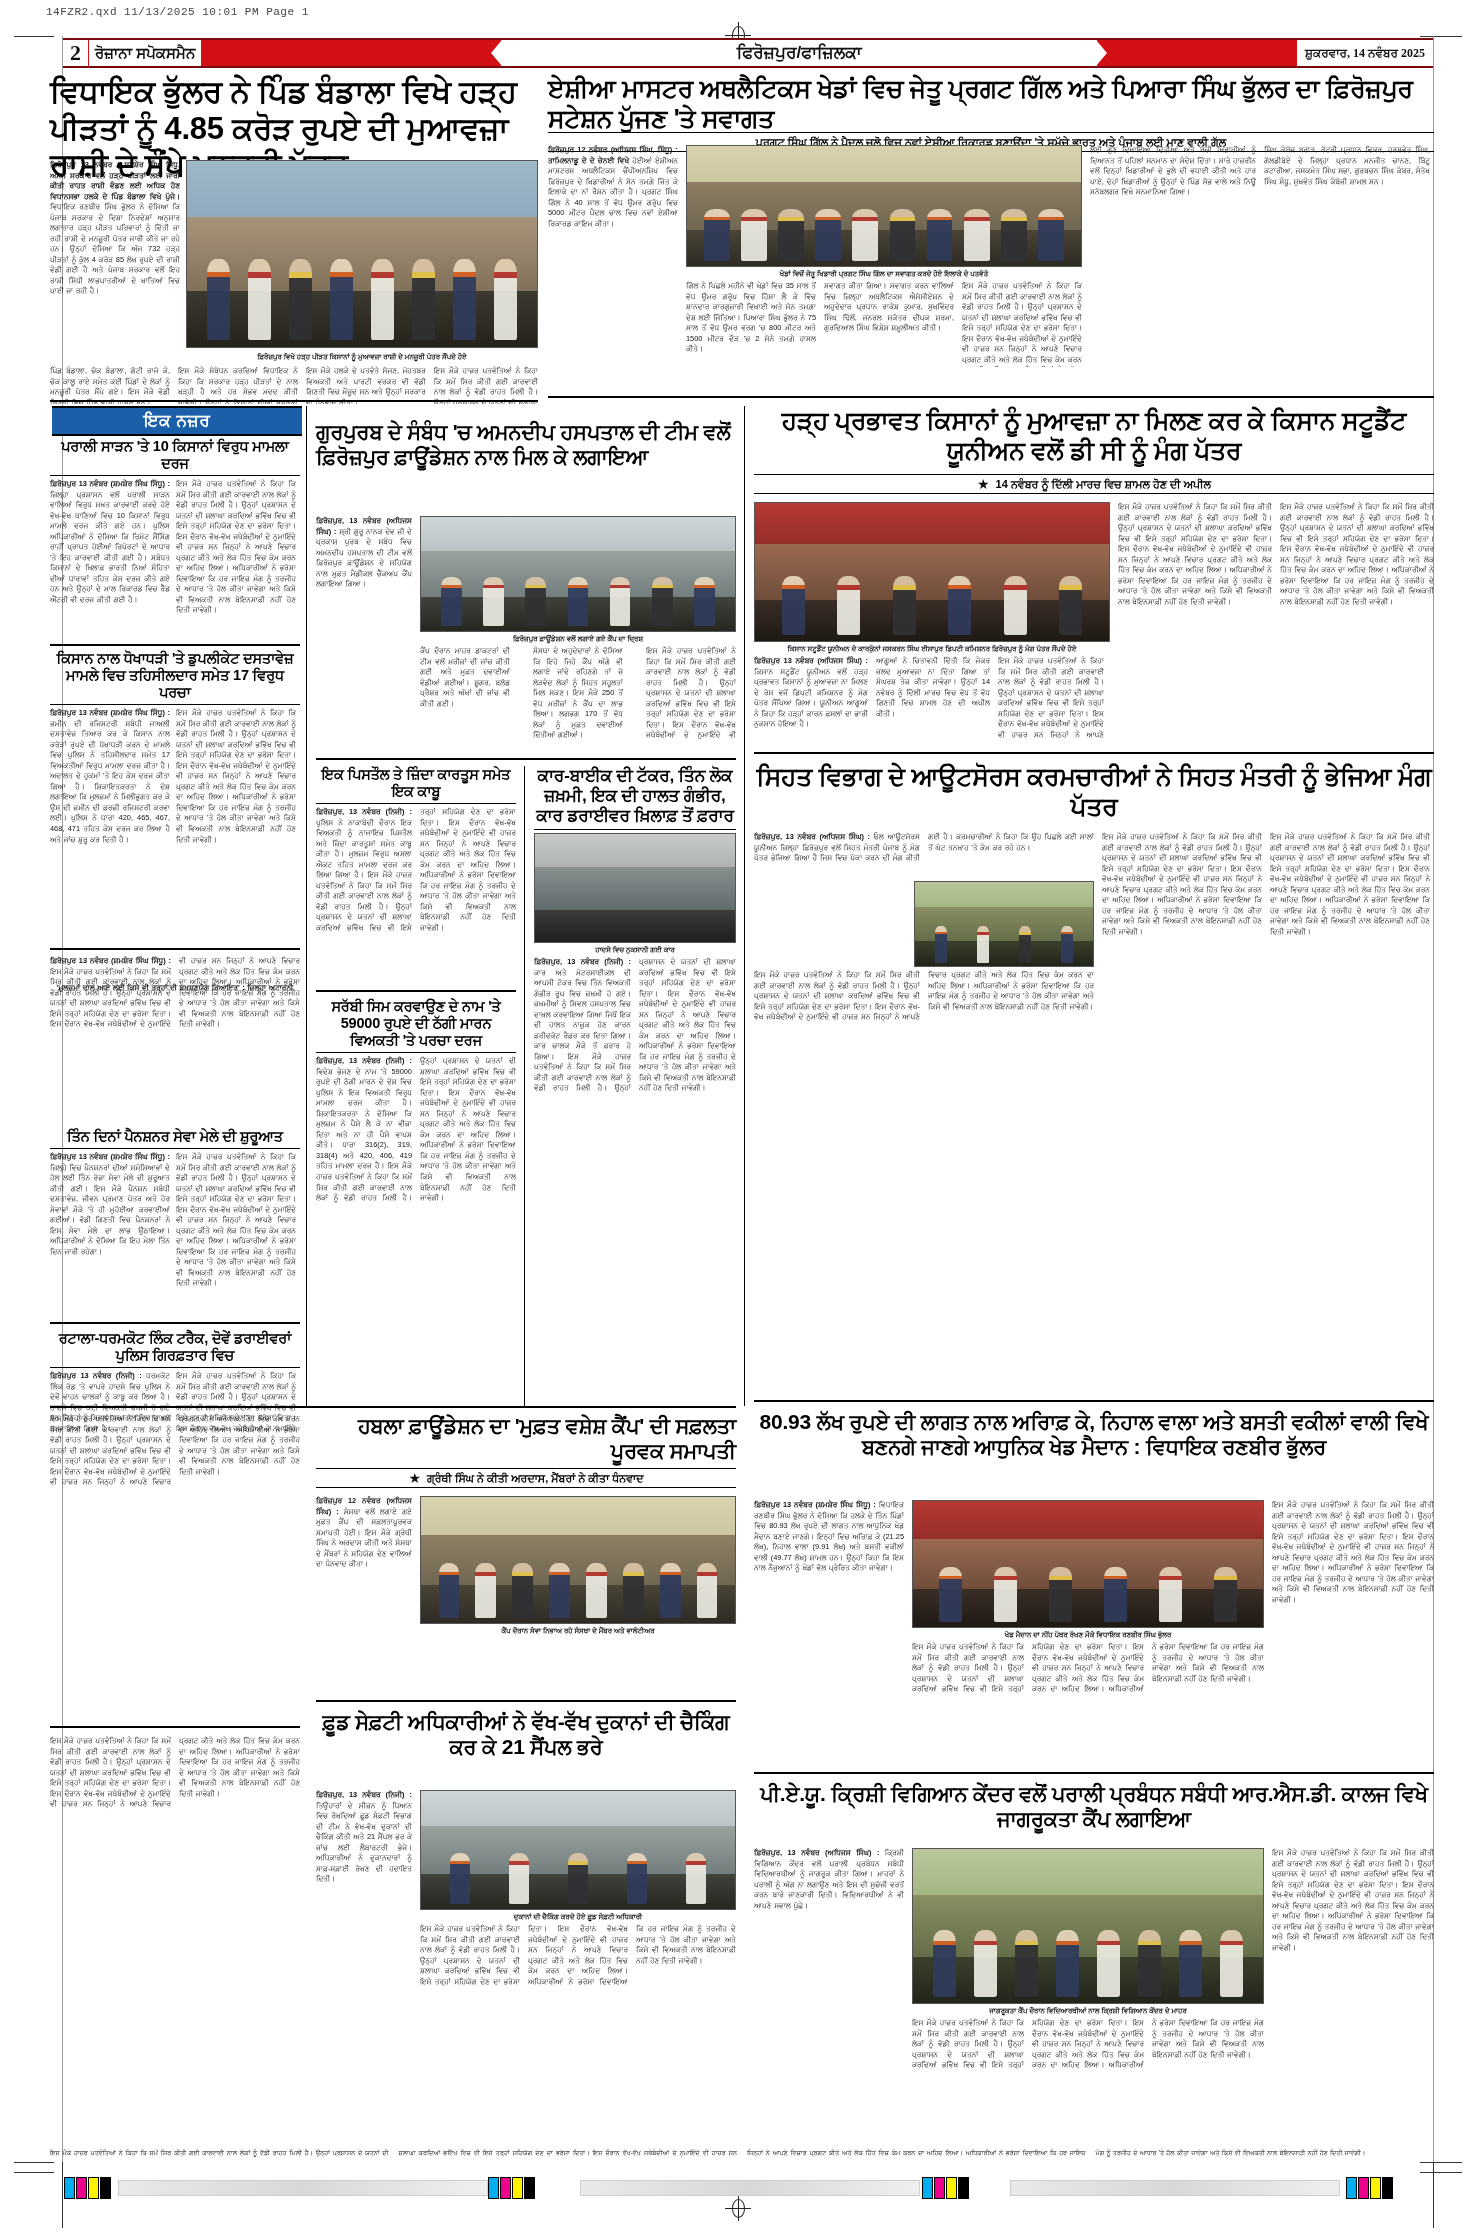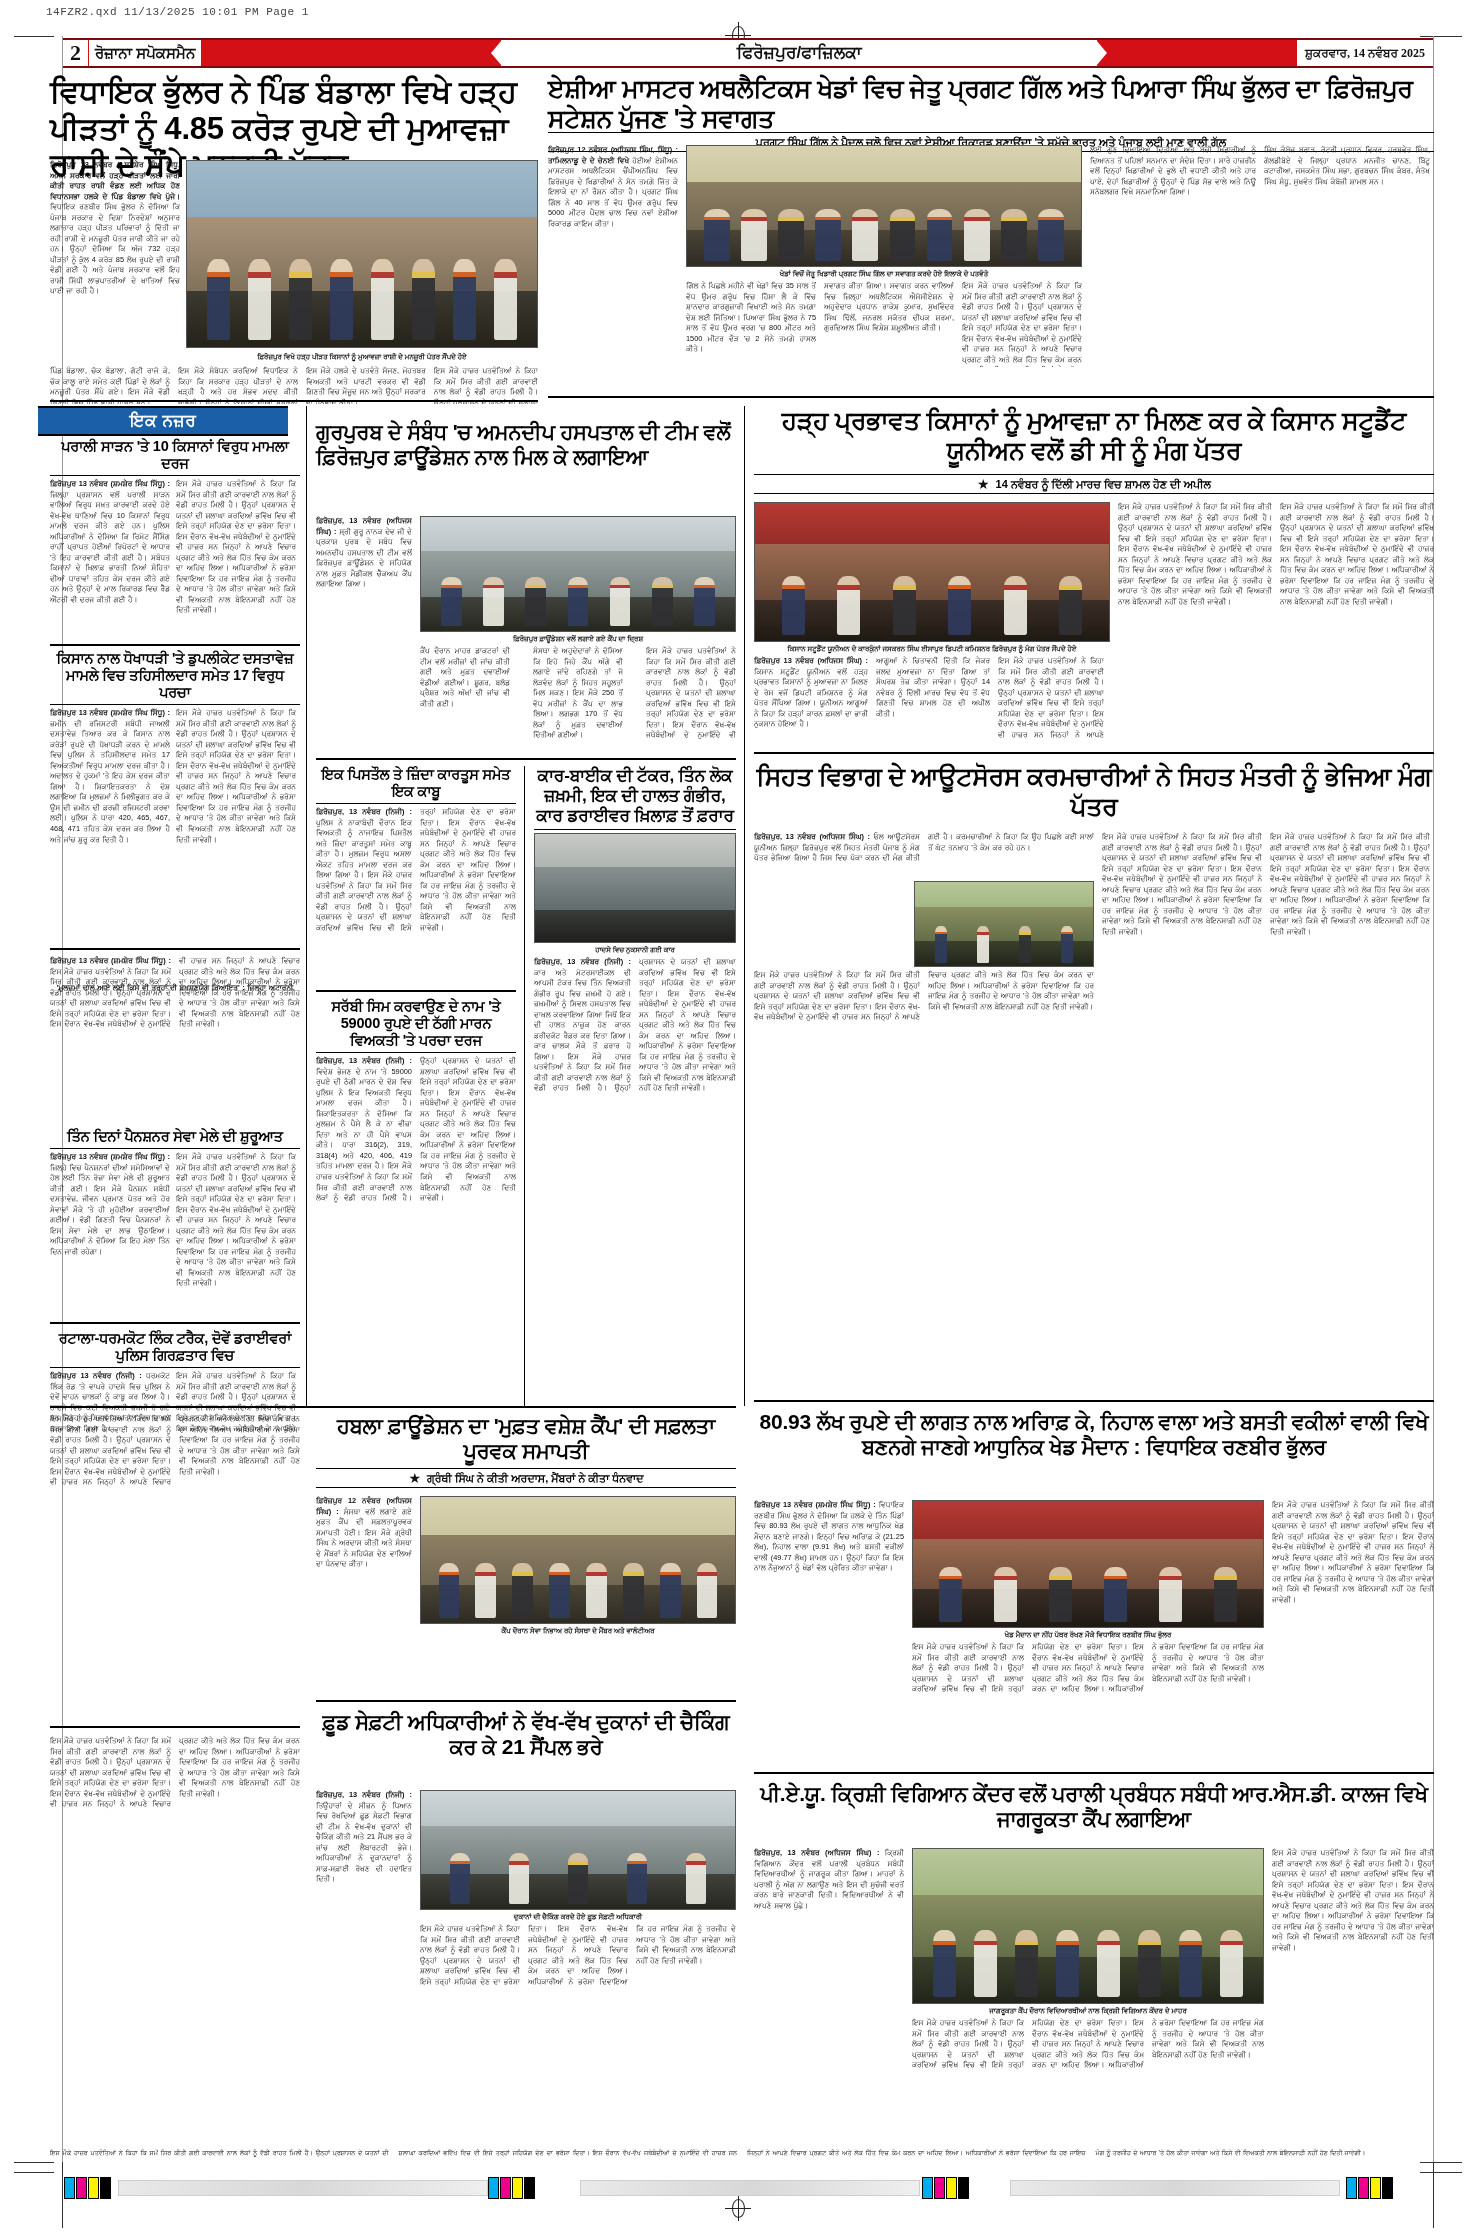--- a/index.html
+++ b/index.html
@@ -316,21 +316,21 @@
         </div>
       </div>
       <div class="body-col" style="width:166px; height:230px;">ਲਈ ਗੁਣ ਦਿਖਾਇਆ ਦਿੱਤੀਆਂ ਅਤੇ ਬਚੀ ਖਿਡਾਰੀਆਂ ਨੂੰ ਦਿਆਨਤ ਤੋਂ ਪਹਿਲਾਂ ਸਨਮਾਨ ਦਾ ਸੰਦੇਸ਼ ਦਿੱਤਾ। ਸਾਰੇ ਹਾਜ਼ਰੀਨ ਵਲੋਂ ਦਿਨ੍ਹਾਂ ਖਿਡਾਰੀਆਂ ਦੇ ਭੁਲੇ ਦੀ ਵਧਾਈ ਕੀਤੀ ਅਤੇ ਹਾਰ ਪਾਏ, ਦੋਹਾਂ ਖਿਡਾਰੀਆਂ ਨੂੰ ਉਨ੍ਹਾਂ ਦੇ ਪਿੰਡ ਸੱਭ ਵਾਲੇ ਅਤੇ ਨਿਊ ਸਨੋਬਲਗਰ ਵਿਖੇ ਸਨਮਾਨਿਆ ਗਿਆ।</div>
       <div class="body-col" style="width:166px; height:230px;">ਸਿੰਘ ਕੰਬੋਜ ਬਰਾੜ, ਰੋਟਰੀ ਪ੍ਰਧਾਨ ਵਿਕਰ, ਹਰਸ਼ਵੇਤ ਸਿੰਘ, ਗੋਲਡੀਬੋਏ ਦੇ ਜਿਲ੍ਹਾ ਪ੍ਰਧਾਨ ਮਨਜੀਤ ਚਾਨਣ, ਬਿੱਟੂ ਕਟਾਰੀਆ, ਜਸਕਮੰਤ ਸਿੰਘ ਸਭਾ, ਗੁਰਬਚਨ ਸਿੰਘ ਕੰਬਰ, ਸੰਤੋਖ ਸਿੰਘ ਸੰਧੂ, ਸੁਖਵੰਤ ਸਿੰਘ ਕੰਬੋਜੀ ਸ਼ਾਮਲ ਸਨ।</div>
     </div>
   </div>
 
   <div class="col rule-med" style="left:50px; top:400px; width:488px;"></div>
   <div class="col rule-med" style="left:548px; top:396px; width:886px;"></div>
 
-  <div class="col" style="left:38px; top:406px; width:250px;">
+  <div class="col" style="left:52px; top:406px; width:250px;">
     <div class="bluebar">ਇਕ ਨਜ਼ਰ</div>
   </div>
 
   <div class="col" style="left:50px; top:438px; width:250px;">
     <div class="hl hl-xs" style="text-align:center;">ਪਰਾਲੀ ਸਾੜਨ 'ਤੇ 10 ਕਿਸਾਨਾਂ ਵਿਰੁਧ ਮਾਮਲਾ ਦਰਜ</div>
     <div class="rule-thin" style="margin:3px 0;"></div>
     <div style="display:flex; gap:6px;">
       <div class="body-col" style="width:120px; height:196px;"><span class="dl">ਫ਼ਿਰੋਜ਼ਪੁਰ 13 ਨਵੰਬਰ (ਸ਼ਮਸ਼ੇਰ ਸਿੰਘ ਸਿੱਧੂ) :</span>
         <span>ਜ਼ਿਲ੍ਹਾ ਪ੍ਰਸ਼ਾਸਨ ਵਲੋਂ ਪਰਾਲੀ ਸਾੜਨ ਵਾਲਿਆਂ ਵਿਰੁਧ ਸਖ਼ਤ ਕਾਰਵਾਈ ਕਰਦੇ ਹੋਏ ਵੱਖ-ਵੱਖ ਥਾਣਿਆਂ ਵਿਚ 10 ਕਿਸਾਨਾਂ ਵਿਰੁਧ ਮਾਮਲੇ ਦਰਜ ਕੀਤੇ ਗਏ ਹਨ। ਪੁਲਿਸ ਅਧਿਕਾਰੀਆਂ ਨੇ ਦੱਸਿਆ ਕਿ ਰਿਮੋਟ ਸੈਂਸਿੰਗ ਰਾਹੀਂ ਪ੍ਰਾਪਤ ਹੋਈਆਂ ਰਿਪੋਰਟਾਂ ਦੇ ਆਧਾਰ 'ਤੇ ਇਹ ਕਾਰਵਾਈ ਕੀਤੀ ਗਈ ਹੈ। ਸਬੰਧਤ ਕਿਸਾਨਾਂ ਦੇ ਖ਼ਿਲਾਫ਼ ਭਾਰਤੀ ਨਿਆਂ ਸੰਹਿਤਾ ਦੀਆਂ ਧਾਰਾਵਾਂ ਤਹਿਤ ਕੇਸ ਦਰਜ ਕੀਤੇ ਗਏ ਹਨ ਅਤੇ ਉਨ੍ਹਾਂ ਦੇ ਮਾਲ ਰਿਕਾਰਡ ਵਿਚ ਰੈੱਡ ਐਂਟਰੀ ਵੀ ਦਰਜ ਕੀਤੀ ਗਈ ਹੈ।</span></div>
       <div class="body-col" style="width:120px; height:196px;">ਇਸ ਮੌਕੇ ਹਾਜ਼ਰ ਪਤਵੰਤਿਆਂ ਨੇ ਕਿਹਾ ਕਿ ਸਮੇਂ ਸਿਰ ਕੀਤੀ ਗਈ ਕਾਰਵਾਈ ਨਾਲ ਲੋਕਾਂ ਨੂੰ ਵੱਡੀ ਰਾਹਤ ਮਿਲੀ ਹੈ। ਉਨ੍ਹਾਂ ਪ੍ਰਸ਼ਾਸਨ ਦੇ ਯਤਨਾਂ ਦੀ ਸ਼ਲਾਘਾ ਕਰਦਿਆਂ ਭਵਿੱਖ ਵਿਚ ਵੀ ਇਸੇ ਤਰ੍ਹਾਂ ਸਹਿਯੋਗ ਦੇਣ ਦਾ ਭਰੋਸਾ ਦਿਤਾ। ਇਸ ਦੌਰਾਨ ਵੱਖ-ਵੱਖ ਜਥੇਬੰਦੀਆਂ ਦੇ ਨੁਮਾਇੰਦੇ ਵੀ ਹਾਜ਼ਰ ਸਨ ਜਿਨ੍ਹਾਂ ਨੇ ਆਪਣੇ ਵਿਚਾਰ ਪ੍ਰਗਟ ਕੀਤੇ ਅਤੇ ਲੋਕ ਹਿੱਤ ਵਿਚ ਕੰਮ ਕਰਨ ਦਾ ਅਹਿਦ ਲਿਆ। ਅਧਿਕਾਰੀਆਂ ਨੇ ਭਰੋਸਾ ਦਿਵਾਇਆ ਕਿ ਹਰ ਜਾਇਜ਼ ਮੰਗ ਨੂੰ ਤਰਜੀਹ ਦੇ ਆਧਾਰ 'ਤੇ ਹੱਲ ਕੀਤਾ ਜਾਵੇਗਾ ਅਤੇ ਕਿਸੇ ਵੀ ਵਿਅਕਤੀ ਨਾਲ ਬੇਇਨਸਾਫ਼ੀ ਨਹੀਂ ਹੋਣ ਦਿਤੀ ਜਾਵੇਗੀ।</div>
@@ -515,21 +515,21 @@
         <div class="body-col" style="width:340px; height:480px; column-count:2; column-gap:8px;">ਇਸ ਮੌਕੇ ਹਾਜ਼ਰ ਪਤਵੰਤਿਆਂ ਨੇ ਕਿਹਾ ਕਿ ਸਮੇਂ ਸਿਰ ਕੀਤੀ ਗਈ ਕਾਰਵਾਈ ਨਾਲ ਲੋਕਾਂ ਨੂੰ ਵੱਡੀ ਰਾਹਤ ਮਿਲੀ ਹੈ। ਉਨ੍ਹਾਂ ਪ੍ਰਸ਼ਾਸਨ ਦੇ ਯਤਨਾਂ ਦੀ ਸ਼ਲਾਘਾ ਕਰਦਿਆਂ ਭਵਿੱਖ ਵਿਚ ਵੀ ਇਸੇ ਤਰ੍ਹਾਂ ਸਹਿਯੋਗ ਦੇਣ ਦਾ ਭਰੋਸਾ ਦਿਤਾ। ਇਸ ਦੌਰਾਨ ਵੱਖ-ਵੱਖ ਜਥੇਬੰਦੀਆਂ ਦੇ ਨੁਮਾਇੰਦੇ ਵੀ ਹਾਜ਼ਰ ਸਨ ਜਿਨ੍ਹਾਂ ਨੇ ਆਪਣੇ ਵਿਚਾਰ ਪ੍ਰਗਟ ਕੀਤੇ ਅਤੇ ਲੋਕ ਹਿੱਤ ਵਿਚ ਕੰਮ ਕਰਨ ਦਾ ਅਹਿਦ ਲਿਆ। ਅਧਿਕਾਰੀਆਂ ਨੇ ਭਰੋਸਾ ਦਿਵਾਇਆ ਕਿ ਹਰ ਜਾਇਜ਼ ਮੰਗ ਨੂੰ ਤਰਜੀਹ ਦੇ ਆਧਾਰ 'ਤੇ ਹੱਲ ਕੀਤਾ ਜਾਵੇਗਾ ਅਤੇ ਕਿਸੇ ਵੀ ਵਿਅਕਤੀ ਨਾਲ ਬੇਇਨਸਾਫ਼ੀ ਨਹੀਂ ਹੋਣ ਦਿਤੀ ਜਾਵੇਗੀ।</div>
       </div>
       <div class="body-col" style="width:160px; height:560px;">ਇਸ ਮੌਕੇ ਹਾਜ਼ਰ ਪਤਵੰਤਿਆਂ ਨੇ ਕਿਹਾ ਕਿ ਸਮੇਂ ਸਿਰ ਕੀਤੀ ਗਈ ਕਾਰਵਾਈ ਨਾਲ ਲੋਕਾਂ ਨੂੰ ਵੱਡੀ ਰਾਹਤ ਮਿਲੀ ਹੈ। ਉਨ੍ਹਾਂ ਪ੍ਰਸ਼ਾਸਨ ਦੇ ਯਤਨਾਂ ਦੀ ਸ਼ਲਾਘਾ ਕਰਦਿਆਂ ਭਵਿੱਖ ਵਿਚ ਵੀ ਇਸੇ ਤਰ੍ਹਾਂ ਸਹਿਯੋਗ ਦੇਣ ਦਾ ਭਰੋਸਾ ਦਿਤਾ। ਇਸ ਦੌਰਾਨ ਵੱਖ-ਵੱਖ ਜਥੇਬੰਦੀਆਂ ਦੇ ਨੁਮਾਇੰਦੇ ਵੀ ਹਾਜ਼ਰ ਸਨ ਜਿਨ੍ਹਾਂ ਨੇ ਆਪਣੇ ਵਿਚਾਰ ਪ੍ਰਗਟ ਕੀਤੇ ਅਤੇ ਲੋਕ ਹਿੱਤ ਵਿਚ ਕੰਮ ਕਰਨ ਦਾ ਅਹਿਦ ਲਿਆ। ਅਧਿਕਾਰੀਆਂ ਨੇ ਭਰੋਸਾ ਦਿਵਾਇਆ ਕਿ ਹਰ ਜਾਇਜ਼ ਮੰਗ ਨੂੰ ਤਰਜੀਹ ਦੇ ਆਧਾਰ 'ਤੇ ਹੱਲ ਕੀਤਾ ਜਾਵੇਗਾ ਅਤੇ ਕਿਸੇ ਵੀ ਵਿਅਕਤੀ ਨਾਲ ਬੇਇਨਸਾਫ਼ੀ ਨਹੀਂ ਹੋਣ ਦਿਤੀ ਜਾਵੇਗੀ।</div>
       <div class="body-col" style="width:160px; height:560px;">ਇਸ ਮੌਕੇ ਹਾਜ਼ਰ ਪਤਵੰਤਿਆਂ ਨੇ ਕਿਹਾ ਕਿ ਸਮੇਂ ਸਿਰ ਕੀਤੀ ਗਈ ਕਾਰਵਾਈ ਨਾਲ ਲੋਕਾਂ ਨੂੰ ਵੱਡੀ ਰਾਹਤ ਮਿਲੀ ਹੈ। ਉਨ੍ਹਾਂ ਪ੍ਰਸ਼ਾਸਨ ਦੇ ਯਤਨਾਂ ਦੀ ਸ਼ਲਾਘਾ ਕਰਦਿਆਂ ਭਵਿੱਖ ਵਿਚ ਵੀ ਇਸੇ ਤਰ੍ਹਾਂ ਸਹਿਯੋਗ ਦੇਣ ਦਾ ਭਰੋਸਾ ਦਿਤਾ। ਇਸ ਦੌਰਾਨ ਵੱਖ-ਵੱਖ ਜਥੇਬੰਦੀਆਂ ਦੇ ਨੁਮਾਇੰਦੇ ਵੀ ਹਾਜ਼ਰ ਸਨ ਜਿਨ੍ਹਾਂ ਨੇ ਆਪਣੇ ਵਿਚਾਰ ਪ੍ਰਗਟ ਕੀਤੇ ਅਤੇ ਲੋਕ ਹਿੱਤ ਵਿਚ ਕੰਮ ਕਰਨ ਦਾ ਅਹਿਦ ਲਿਆ। ਅਧਿਕਾਰੀਆਂ ਨੇ ਭਰੋਸਾ ਦਿਵਾਇਆ ਕਿ ਹਰ ਜਾਇਜ਼ ਮੰਗ ਨੂੰ ਤਰਜੀਹ ਦੇ ਆਧਾਰ 'ਤੇ ਹੱਲ ਕੀਤਾ ਜਾਵੇਗਾ ਅਤੇ ਕਿਸੇ ਵੀ ਵਿਅਕਤੀ ਨਾਲ ਬੇਇਨਸਾਫ਼ੀ ਨਹੀਂ ਹੋਣ ਦਿਤੀ ਜਾਵੇਗੀ।</div>
     </div>
   </div>
 
   <div class="col rule-med" style="left:50px; top:1406px; width:686px;"></div>
 
   <div class="col" style="left:316px; top:1414px; width:420px;">
-    <div class="hl hl-md" style="text-align:center;">ਹਬਲਾ ਫ਼ਾਊਂਡੇਸ਼ਨ ਦਾ 'ਮੁਫ਼ਤ ਵਸ਼ੇਸ਼ ਕੈਂਪ' ਦੀ ਸਫ਼ਲਤਾ ਪੂਰਵਕ ਸਮਾਪਤੀ</div>
+    <div class="hl hl-md" style="text-align:right;">ਹਬਲਾ ਫ਼ਾਊਂਡੇਸ਼ਨ ਦਾ 'ਮੁਫ਼ਤ ਵਸ਼ੇਸ਼ ਕੈਂਪ' ਦੀ ਸਫ਼ਲਤਾ ਪੂਰਵਕ ਸਮਾਪਤੀ</div>
     <div style="display:flex; align-items:center; justify-content:center; gap:6px; border-top:1px solid #000; border-bottom:1px solid #000; padding:2px 0; margin-top:4px;">
       <span class="star">★</span>
       <span class="subhl">ਗ੍ਰੰਥੀ ਸਿੰਘ ਨੇ ਕੀਤੀ ਅਰਦਾਸ, ਮੈਂਬਰਾਂ ਨੇ ਕੀਤਾ ਧੰਨਵਾਦ</span>
     </div>
   </div>
 
   <div class="col" style="left:316px; top:1496px; width:420px;">
     <div style="display:flex; gap:8px; align-items:flex-start;">
       <div class="body-col" style="width:96px; height:186px;"><span class="dl">ਫ਼ਿਰੋਜ਼ਪੁਰ 12 ਨਵੰਬਰ (ਅਧਿਜਸ ਸਿੰਘ) :</span>
         <span>ਸੰਸਥਾ ਵਲੋਂ ਲਗਾਏ ਗਏ ਮੁਫ਼ਤ ਕੈਂਪ ਦੀ ਸਫ਼ਲਤਾਪੂਰਵਕ ਸਮਾਪਤੀ ਹੋਈ। ਇਸ ਮੌਕੇ ਗ੍ਰੰਥੀ ਸਿੰਘ ਨੇ ਅਰਦਾਸ ਕੀਤੀ ਅਤੇ ਸੰਸਥਾ ਦੇ ਮੈਂਬਰਾਂ ਨੇ ਸਹਿਯੋਗ ਦੇਣ ਵਾਲਿਆਂ ਦਾ ਧੰਨਵਾਦ ਕੀਤਾ।</span></div>

